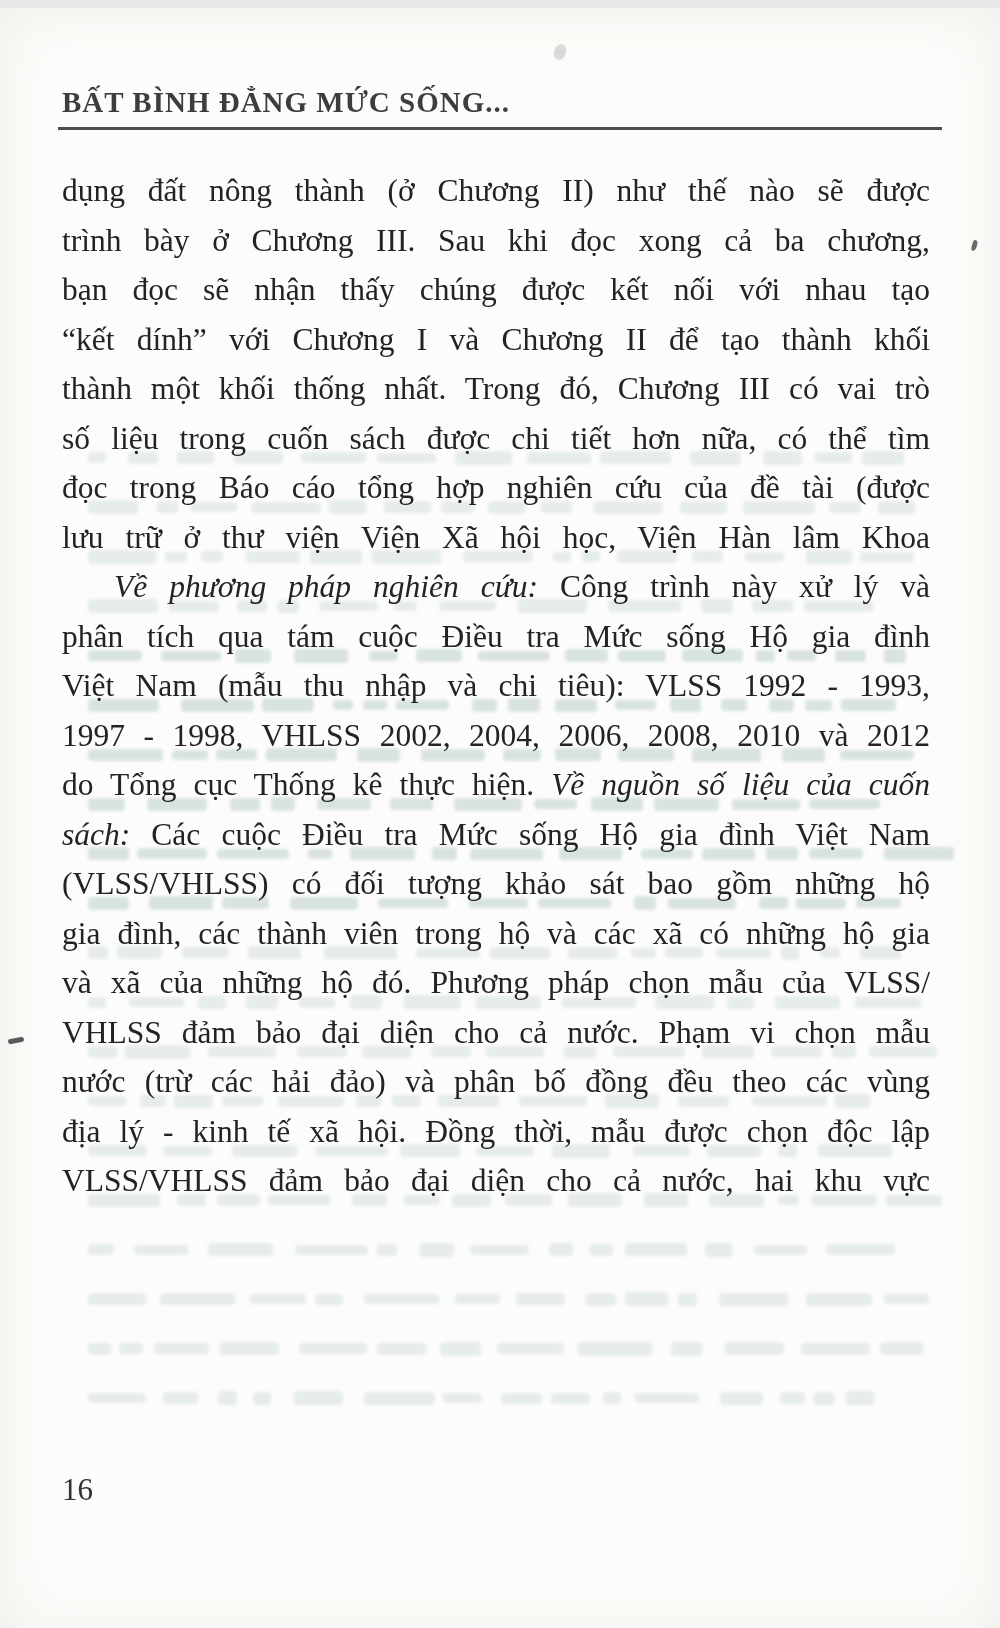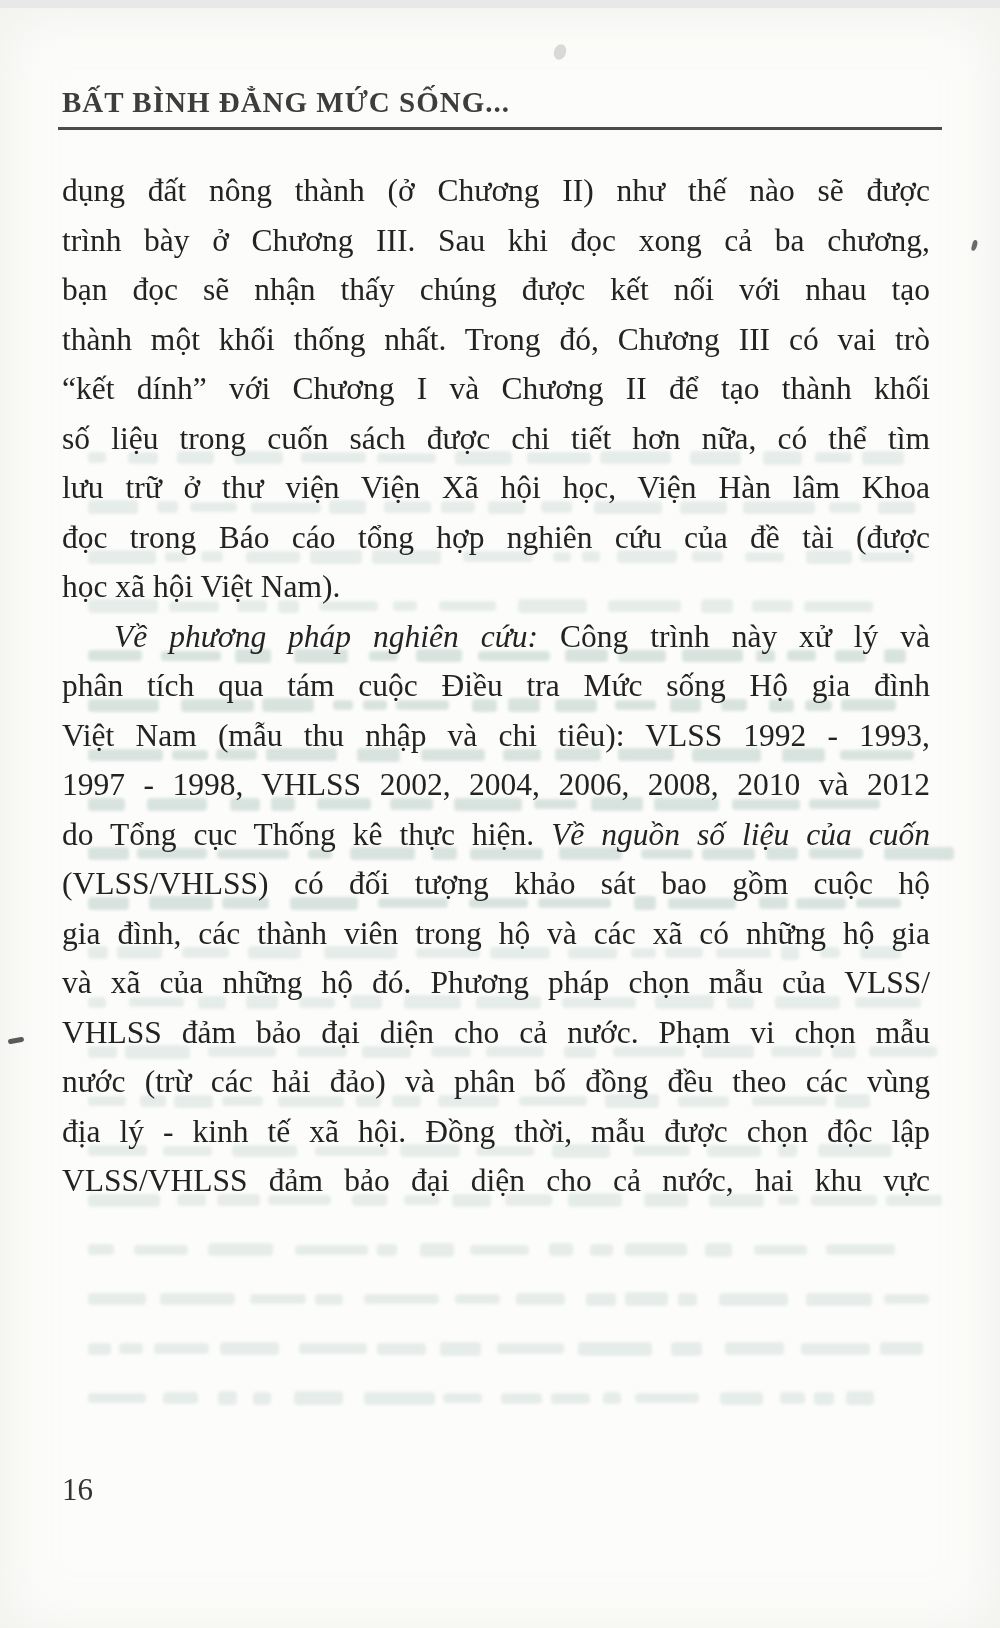--- a/index.html
+++ b/index.html
@@ -377,32 +377,32 @@
 
   <div class="running-header">
     <span class="header-title">BẤT BÌNH ĐẲNG MỨC SỐNG...</span>
     <div class="header-rule"></div>
   </div>
 
   <div class="body-text" id="body-text">
       <div class="line" style=""><span class="seg-normal">dụng đất nông thành (ở Chương II) như thế nào sẽ được</span></div>
       <div class="line" style=""><span class="seg-normal">trình bày ở Chương III. Sau khi đọc xong cả ba chương,</span></div>
       <div class="line" style=""><span class="seg-normal">bạn đọc sẽ nhận thấy chúng được kết nối với nhau tạo</span></div>
+      <div class="line" style=""><span class="seg-normal">“kết dính” với Chương I và Chương II để tạo thành khối</span></div>
       <div class="line" style=""><span class="seg-normal">thành một khối thống nhất. Trong đó, Chương III có vai trò</span></div>
-      <div class="line" style=""><span class="seg-normal">“kết dính” với Chương I và Chương II để tạo thành khối</span></div>
       <div class="line" style=""><span class="seg-normal">số liệu trong cuốn sách được chi tiết hơn nữa, có thể tìm</span></div>
+      <div class="line" style=""><span class="seg-normal">đọc trong Báo cáo tổng hợp nghiên cứu của đề tài (được</span></div>
       <div class="line" style=""><span class="seg-normal">lưu trữ ở thư viện Viện Xã hội học, Viện Hàn lâm Khoa</span></div>
-      <div class="line" style=""><span class="seg-normal">đọc trong Báo cáo tổng hợp nghiên cứu của đề tài (được</span></div>
-      <div class="line no-just" style=""><span class="seg-normal">học xã hội Việt Nam).</span></div>
       <div class="line indent" style=""><span class="seg-italic">Về phương pháp nghiên cứu:</span><span class="seg-normal"> Công trình này xử lý và</span></div>
       <div class="line" style=""><span class="seg-normal">phân tích qua tám cuộc Điều tra Mức sống Hộ gia đình</span></div>
       <div class="line" style=""><span class="seg-normal">Việt Nam (mẫu thu nhập và chi tiêu): VLSS 1992 - 1993,</span></div>
       <div class="line" style=""><span class="seg-normal">1997 - 1998, VHLSS 2002, 2004, 2006, 2008, 2010 và 2012</span></div>
       <div class="line" style=""><span class="seg-normal">do Tổng cục Thống kê thực hiện. </span><span class="seg-italic">Về nguồn số liệu của cuốn</span></div>
-      <div class="line" style=""><span class="seg-normal">(VLSS/VHLSS) có đối tượng khảo sát bao gồm cuộc hộ</span></div>
+      <div class="line" style=""><span class="seg-italic">sách:</span><span class="seg-normal"> Các cuộc Điều tra Mức sống Hộ gia đình Việt Nam</span></div>
+      <div class="line" style=""><span class="seg-normal">(VLSS/VHLSS) có đối tượng khảo sát bao gồm những hộ</span></div>
       <div class="line" style=""><span class="seg-normal">gia đình, các thành viên trong hộ và các xã có những hộ gia</span></div>
       <div class="line" style=""><span class="seg-normal">và xã của những hộ đó. Phương pháp chọn mẫu của VLSS/</span></div>
       <div class="line" style=""><span class="seg-normal">VHLSS đảm bảo đại diện cho cả nước. Phạm vi chọn mẫu</span></div>
       <div class="line" style=""><span class="seg-normal">nước (trừ các hải đảo) và phân bố đồng đều theo các vùng</span></div>
       <div class="line" style=""><span class="seg-normal">địa lý - kinh tế xã hội. Đồng thời, mẫu được chọn độc lập</span></div>
       <div class="line" style=""><span class="seg-normal">VLSS/VHLSS đảm bảo đại diện cho cả nước, hai khu vực</span></div>
     </div>
 
   <div class="page-number">16</div>
 

